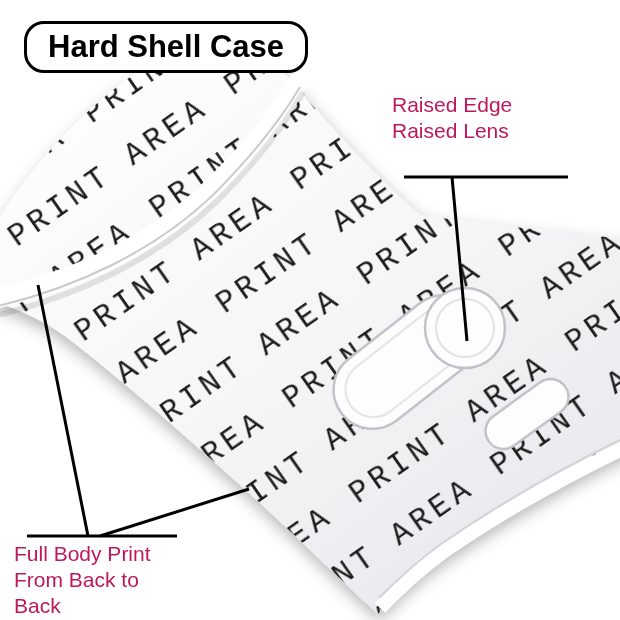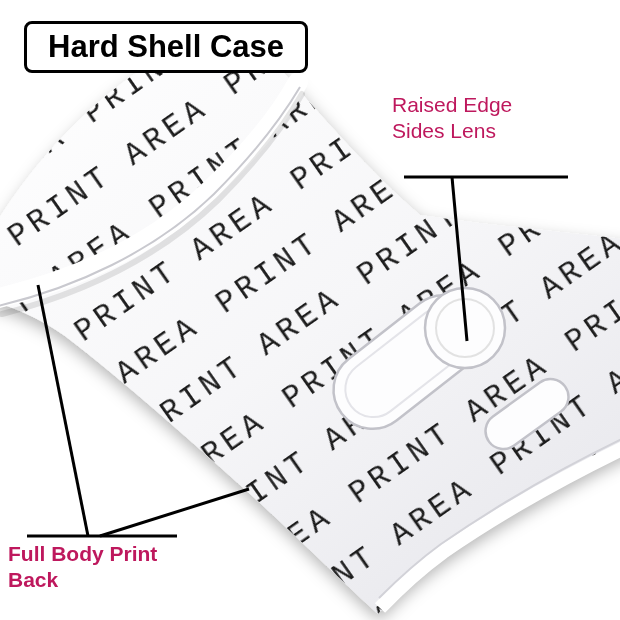--- a/index.html
+++ b/index.html
@@ -8,30 +8,30 @@
     overflow:hidden; font-family:"Liberation Sans", sans-serif;
   }
   .case-svg, .overlay-svg { position:absolute; left:0; top:0; width:620px; height:620px; }
   .overlay-svg { pointer-events:none; }
   .pattern-text {
     font-family:"Liberation Mono","DejaVu Sans Mono",monospace;
     font-size:31px; letter-spacing:5px; fill:#1c1c1c;
   }
   .badge {
     position:absolute; left:24px; top:21px; background:#ffffff;
-    border:3.5px solid #000000; border-radius:8px; padding:5px 21px;
+    border:3.5px solid #000000; border-radius:20px; padding:5px 21px;
     font-size:31px; font-weight:700; color:#000000; white-space:nowrap;
     z-index:3;
   }
   .annotation {
     position:absolute; text-align:left; font-size:21px; line-height:1.24;
     color:#be185d; z-index:3;
   }
   .annotation-camera { left:392px; top:92px; width:196px; }
-  .annotation-fullbody { left:8px; top:541px; width:178px;font-weight:bold; }
+  .annotation-fullbody { left:14px; top:541px; width:178px; }
 </style>
 </head>
 <body>
 
 <div class="stage">
 
   <svg class="case-svg" viewBox="0 0 620 620">
     <defs>
       <linearGradient id="caseGrad" x1="0%" y1="0%" x2="85%" y2="100%">
         <stop offset="0%" stop-color="#ffffff"></stop>
@@ -85,21 +85,22 @@
       <line x1="100" y1="536" x2="249" y2="489"></line>
     </g>
   </svg>
 
   <div class="badge">
     <span>Hard Shell Case</span>
   </div>
 
   <div class="annotation annotation-camera">
     <div>Raised Edge</div>
-    <div>Sides Lens</div>
+    <div>Raised Lens</div>
   </div>
 
   <div class="annotation annotation-fullbody">
     <div>Full Body Print</div>
+    <div>From Back to</div>
     <div>Back</div>
   </div>
 
 </div>
 
 </body></html>

